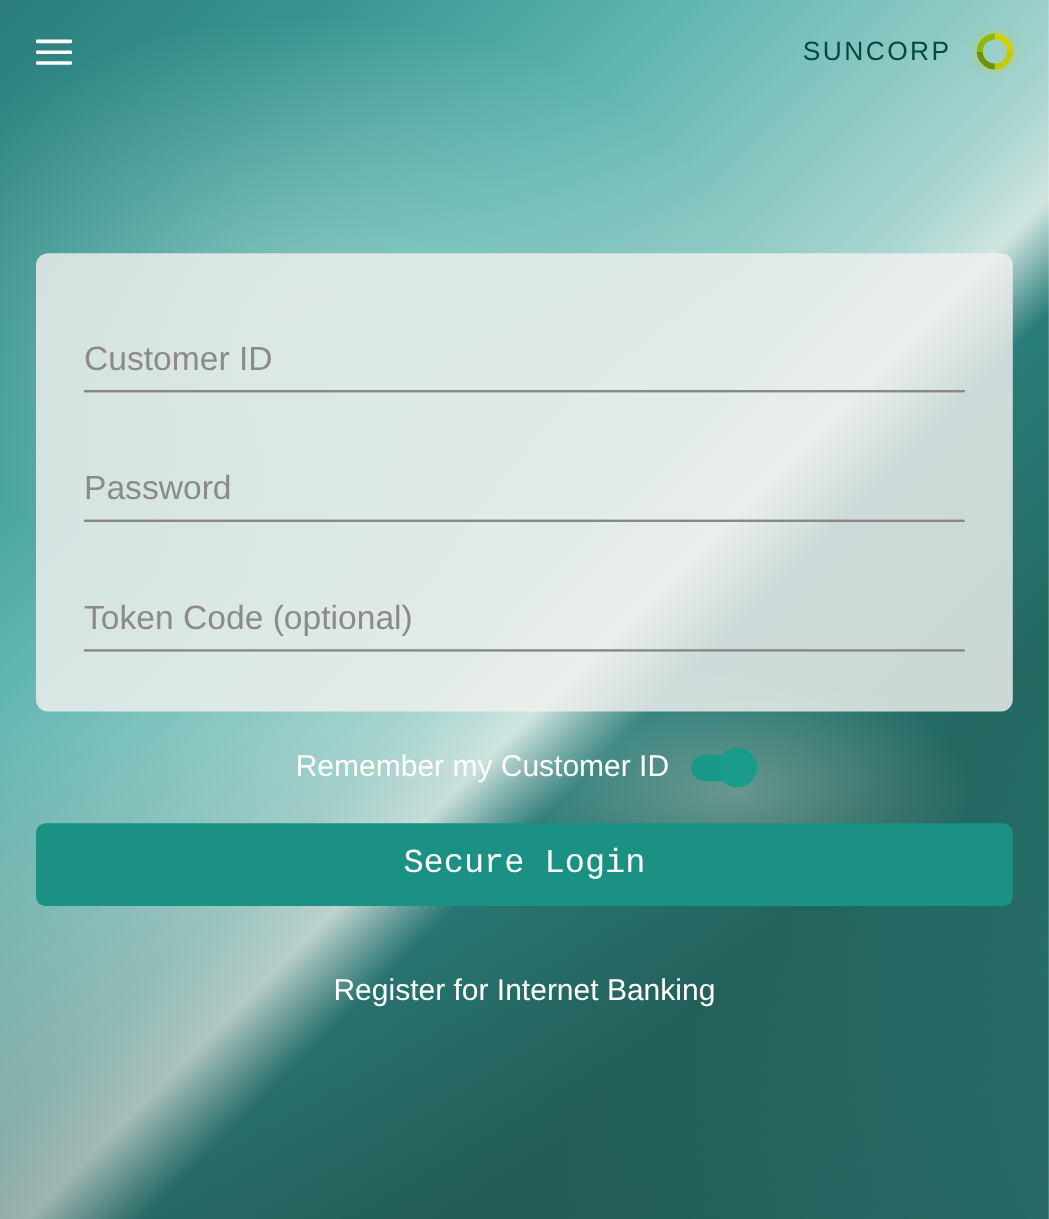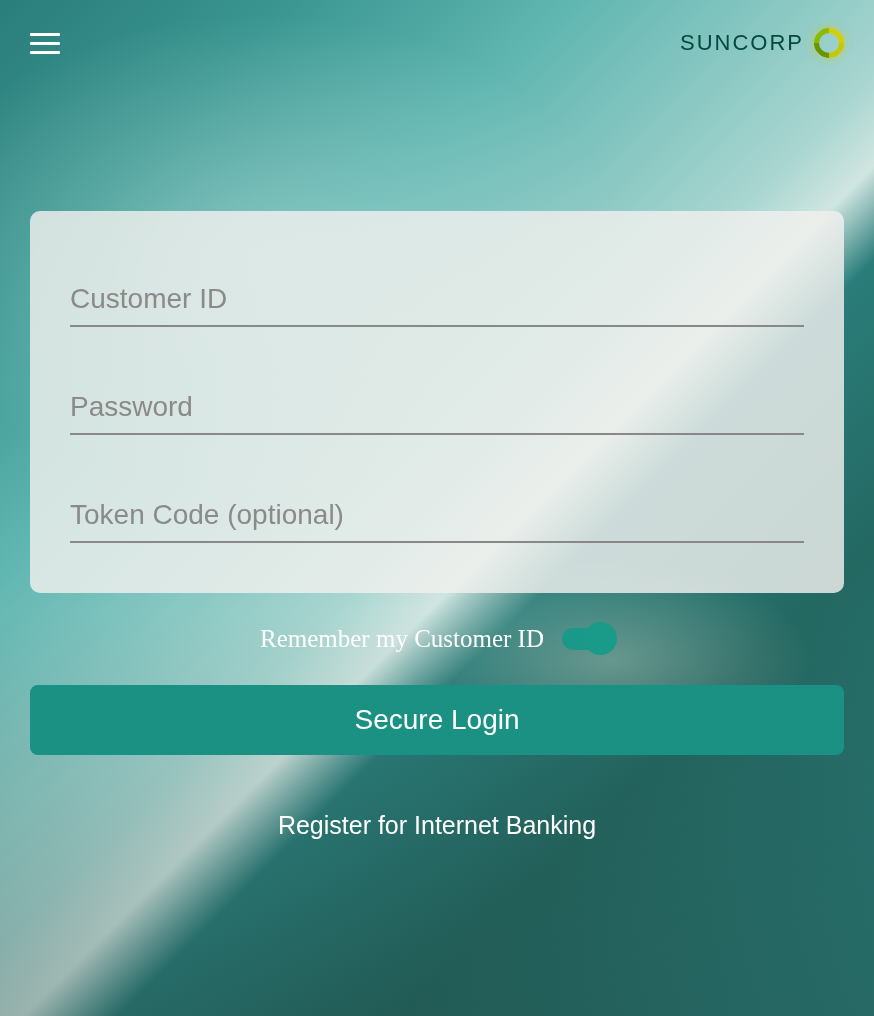--- a/index.html
+++ b/index.html
@@ -56,21 +56,21 @@
     .hamburger-line {
       width: 30px;
       height: 3px;
       background-color: white;
       border-radius: 1px;
     }
     
     .logo {
       display: flex;
       align-items: center;
-      gap: 10px;
+      gap: 21px;
     }
     
     .logo-text {
       color: #004a3f;
       font-size: 22px;
       font-weight: 500;
       letter-spacing: 2px;
     }
     
     .logo-circle {
@@ -117,21 +117,20 @@
       margin-bottom: 10px;
     }
     
     .remember-row {
       display: flex;
       justify-content: center;
       align-items: center;
       gap: 18px;
       margin-top: 32px;
       margin-bottom: 32px;
-      font-family: Liberation Serif, serif;
     }
     
     .remember-label {
       color: white;
       font-size: 25px;
     }
     
     .toggle {
       position: relative;
       width: 52px;
@@ -153,20 +152,21 @@
     
     .login-button {
       width: 100%;
       background-color: #1a9183;
       color: white;
       border: none;
       border-radius: 8px;
       font-size: 28px;
       padding: 19px 0;
       cursor: pointer;
+      font-family: Liberation Mono, monospace;
     }
     
     .link-row {
       text-align: center;
       margin-top: 58px;
     }
     
     .link-row:last-of-type {
       margin-top: 56px;
     }

